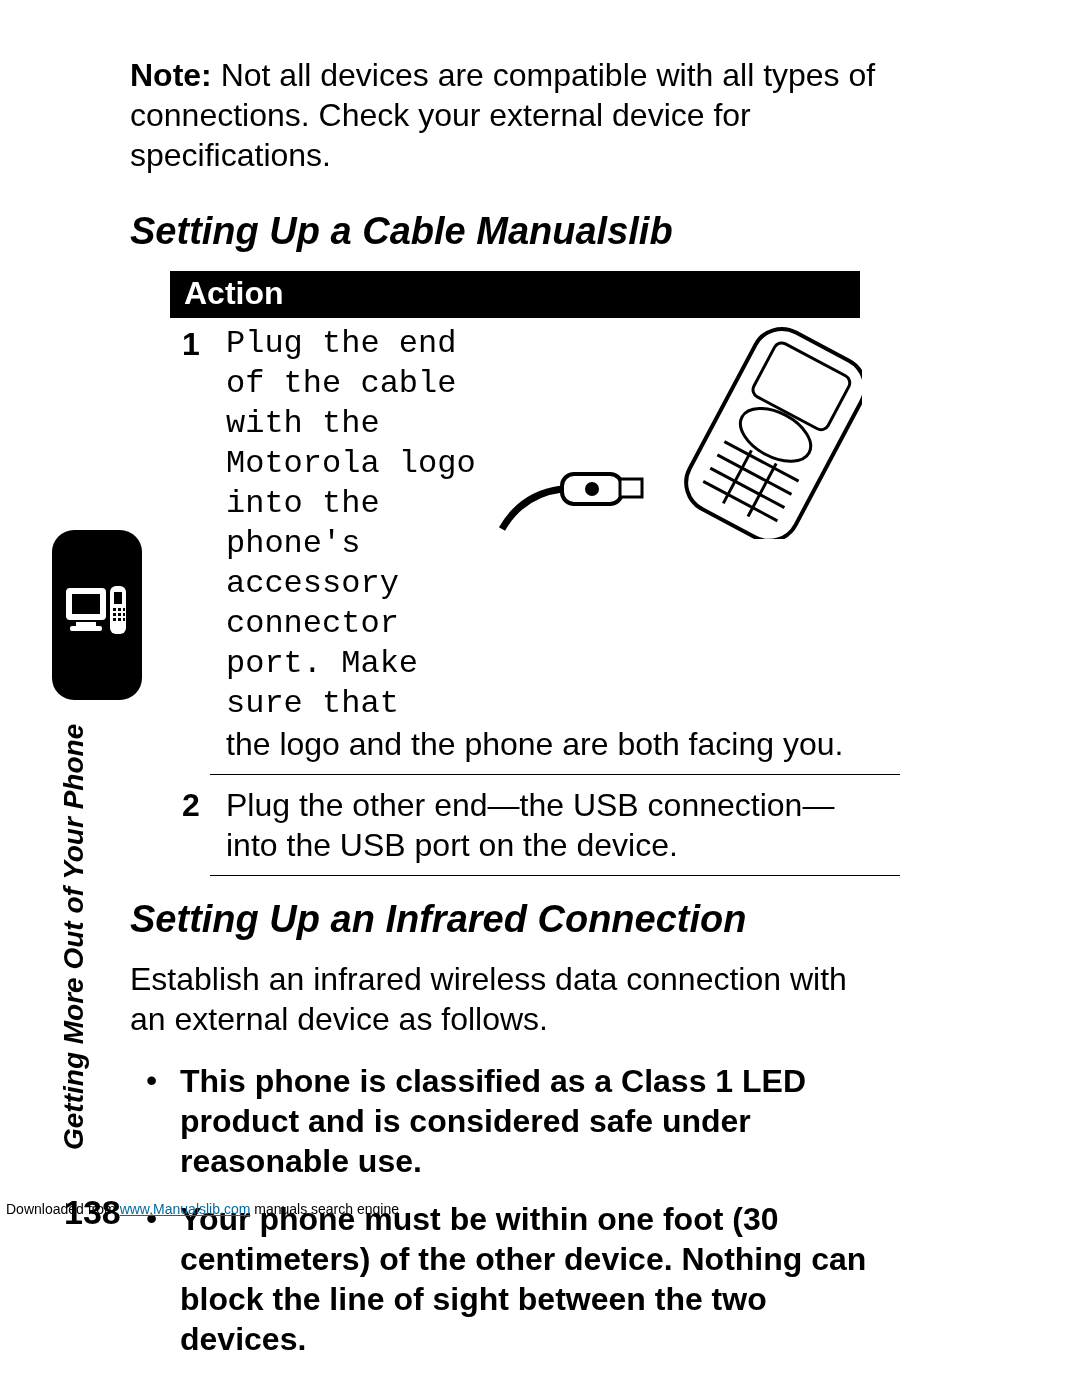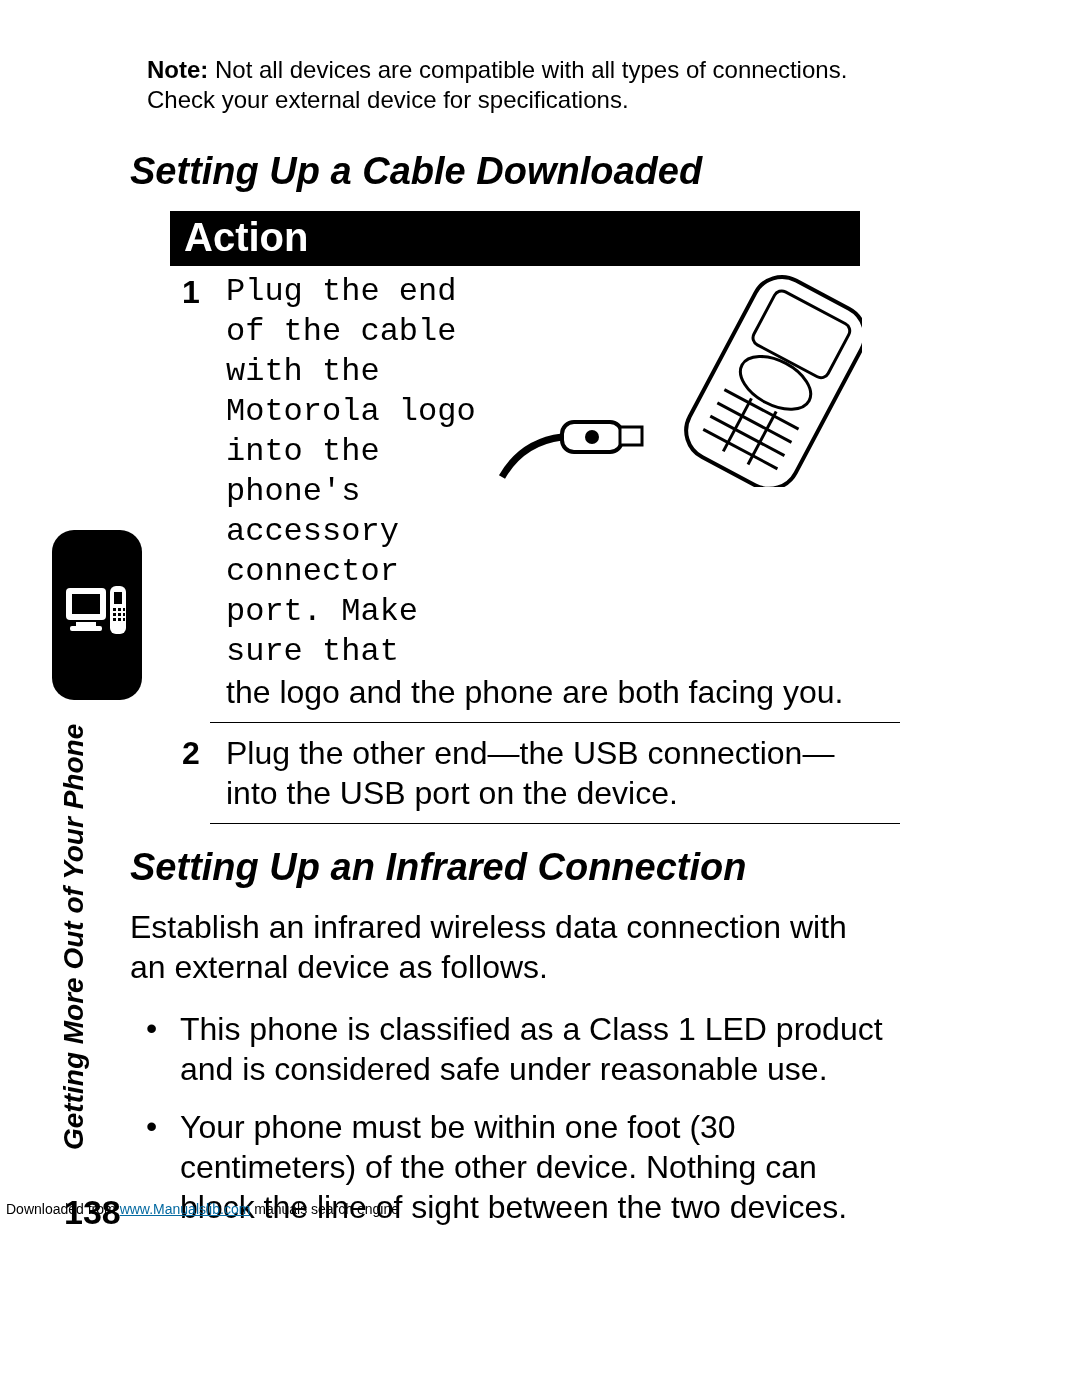--- a/index.html
+++ b/index.html
@@ -18,42 +18,41 @@
     width: 1080px;
     height: 1397px;
   }
   .content {
     position: absolute;
     left: 130px;
     top: 55px;
     width: 760px;
   }
   .note1 {
-    font-size: 24px;
+    font-size: 32px;
     line-height: 1.25;
     margin-bottom: 35px;
-    margin-left: 17px;
   }
   .heading {
     font-family: Arial, Helvetica, sans-serif;
     font-weight: bold;
     font-style: italic;
     font-size: 38px;
     margin: 0 0 18px 0;
   }
   .para {
     font-size: 32px;
     line-height: 1.25;
     margin-bottom: 22px;
   }
   .action-hdr {
     background: #000;
     color: #fff;
     font-weight: bold;
-    font-size: 40px;
+    font-size: 32px;
     padding: 4px 14px 6px 14px;
     width: 690px;
     margin-left: 40px;
     box-sizing: border-box;
   }
   .steps {
     margin-left: 40px;
     width: 690px;
   }
   .step-row {
@@ -103,20 +102,21 @@
   }
   .bullet-dot {
     width: 34px;
     flex: 0 0 34px;
     font-size: 32px;
     line-height: 1.1;
     padding-top: 2px;
   }
   .bullet-text {
     flex: 1 1 auto;
+    font-weight: bold;
   }
   .side-badge {
     position: absolute;
     left: 52px;
     top: 530px;
     width: 90px;
     height: 170px;
     background: #000;
     border-radius: 22px;
     display: flex;
@@ -182,21 +182,21 @@
   </div>
 
   <div class="side-label">Getting More Out of Your Phone</div>
 
   <div class="content">
 
     <div class="note1">
       <b>Note:</b><span> Not all devices are compatible with all types of connections. Check your external device for specifications.</span>
     </div>
 
-    <h2 class="heading">Setting Up a Cable Downloaded</h2>
+    <h2 class="heading">Setting Up a Cable Manualslib</h2>
 
 
 
     <div class="action-hdr">Action</div>
 
     <div class="steps">
 
       <div class="step-row">
         <div class="step-num">1</div>
         <div class="step-body">

